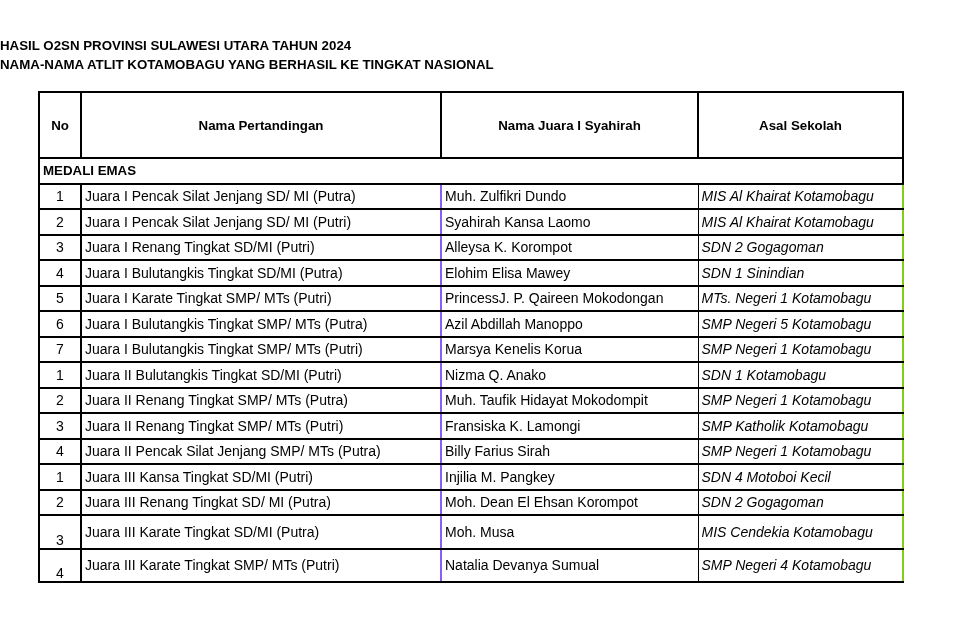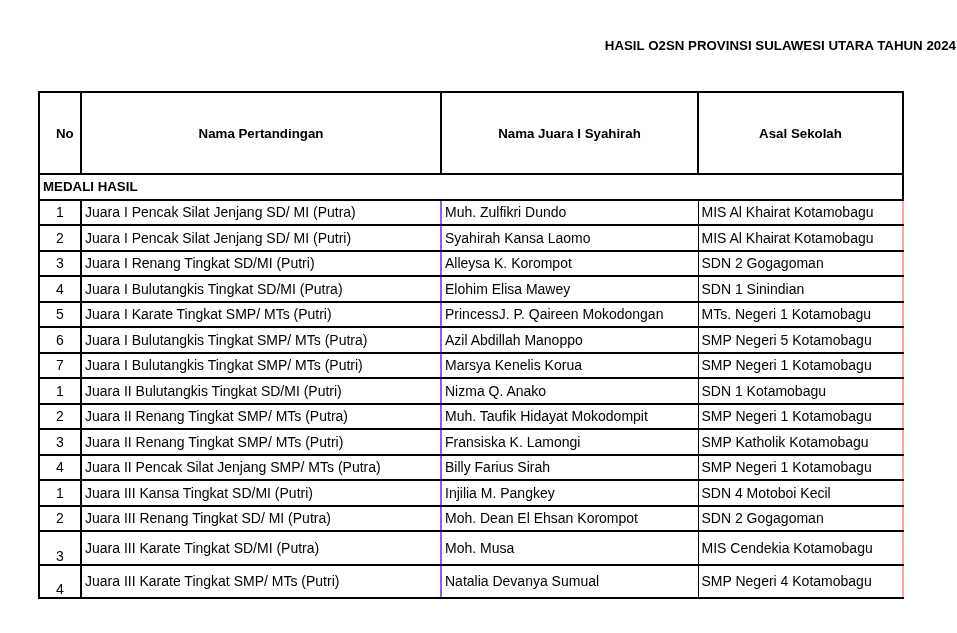--- a/index.html
+++ b/index.html
@@ -11,23 +11,23 @@
       width: 957px;
       height: 633px;
       position: relative;
       overflow: hidden;
       font-family: "Liberation Sans", sans-serif;
       color: #000000;
     }
     .title-block {
       position: absolute;
       top: 36px;
-      left: 16px;
+      left: 0;
       width: 940px;
-      text-align: right;
+      text-align: left;
       font-weight: bold;
       font-size: 13.3px;
       line-height: 19px;
     }
     table.results {
       position: absolute;
       top: 91px;
       left: 38px;
       border-collapse: collapse;
       table-layout: fixed;
@@ -37,21 +37,21 @@
     table.results col.c-event { width: 360px; }
     table.results col.c-name { width: 257px; }
     table.results col.c-school { width: 205px; }
     table.results th {
       border: 2px solid #000;
       height: 48px;
       font-weight: bold;
       font-size: 13.3px;
       text-align: center;
       vertical-align: middle;
-      padding: 16px;
+      padding: 8px;
     }
     table.results td {
       height: 23.5px;
       padding: 0 3px;
       font-size: 14px;
       white-space: nowrap;
       vertical-align: middle;
       border-top: 2px solid #000;
       border-bottom: 2px solid #000;
       border-left: 1px solid #000;
@@ -60,61 +60,63 @@
     table.results td.no {
       text-align: center;
       border-left: 2px solid #000;
       border-right: 2px solid #000;
       padding: 0;
     }
     table.results td.event {
       border-right: 2px solid #8b5cf6;
     }
     table.results td.school {
-      border-right: 2px solid #fca5a5;
+      border-right: 2px solid #84cc16;
+      font-style: italic;
     }
     table.results td.section {
       font-weight: bold;
       font-size: 13.3px;
       border-left: 2px solid #000;
       border-right: 2px solid #000;
       border-top: 1px solid #000;
       border-bottom: 2px solid #000;
       padding-left: 3px;
     }
     tr.last-row td {
       vertical-align: bottom;
       padding-bottom: 8px;
     }
   </style>
 </head>
 <body>
 
 <div class="title-block">
   <div>HASIL O2SN PROVINSI SULAWESI UTARA TAHUN 2024</div>
+  <div>NAMA-NAMA ATLIT KOTAMOBAGU YANG BERHASIL KE TINGKAT NASIONAL</div>
 </div>
 
 <table class="results">
   <colgroup>
     <col class="c-no">
       <col class="c-event">
       <col class="c-name">
       <col class="c-school">
   </colgroup>
   <thead>
     <tr>
       <th>No</th>
       <th>Nama Pertandingan</th>
       <th>Nama Juara I Syahirah</th>
       <th>Asal Sekolah</th>
     </tr>
   </thead>
   <tbody id="table-body">
       <tr>
-        <td class="section" colspan="4">MEDALI HASIL</td>
+        <td class="section" colspan="4">MEDALI EMAS</td>
       </tr>
       <tr>
         <td class="no">1</td>
         <td class="event">Juara I Pencak Silat Jenjang SD/ MI (Putra)</td>
         <td class="name">Muh. Zulfikri Dundo</td>
         <td class="school">MIS Al Khairat Kotamobagu</td>
       </tr>
       <tr>
         <td class="no">2</td>
         <td class="event">Juara I Pencak Silat Jenjang SD/ MI (Putri)</td>

